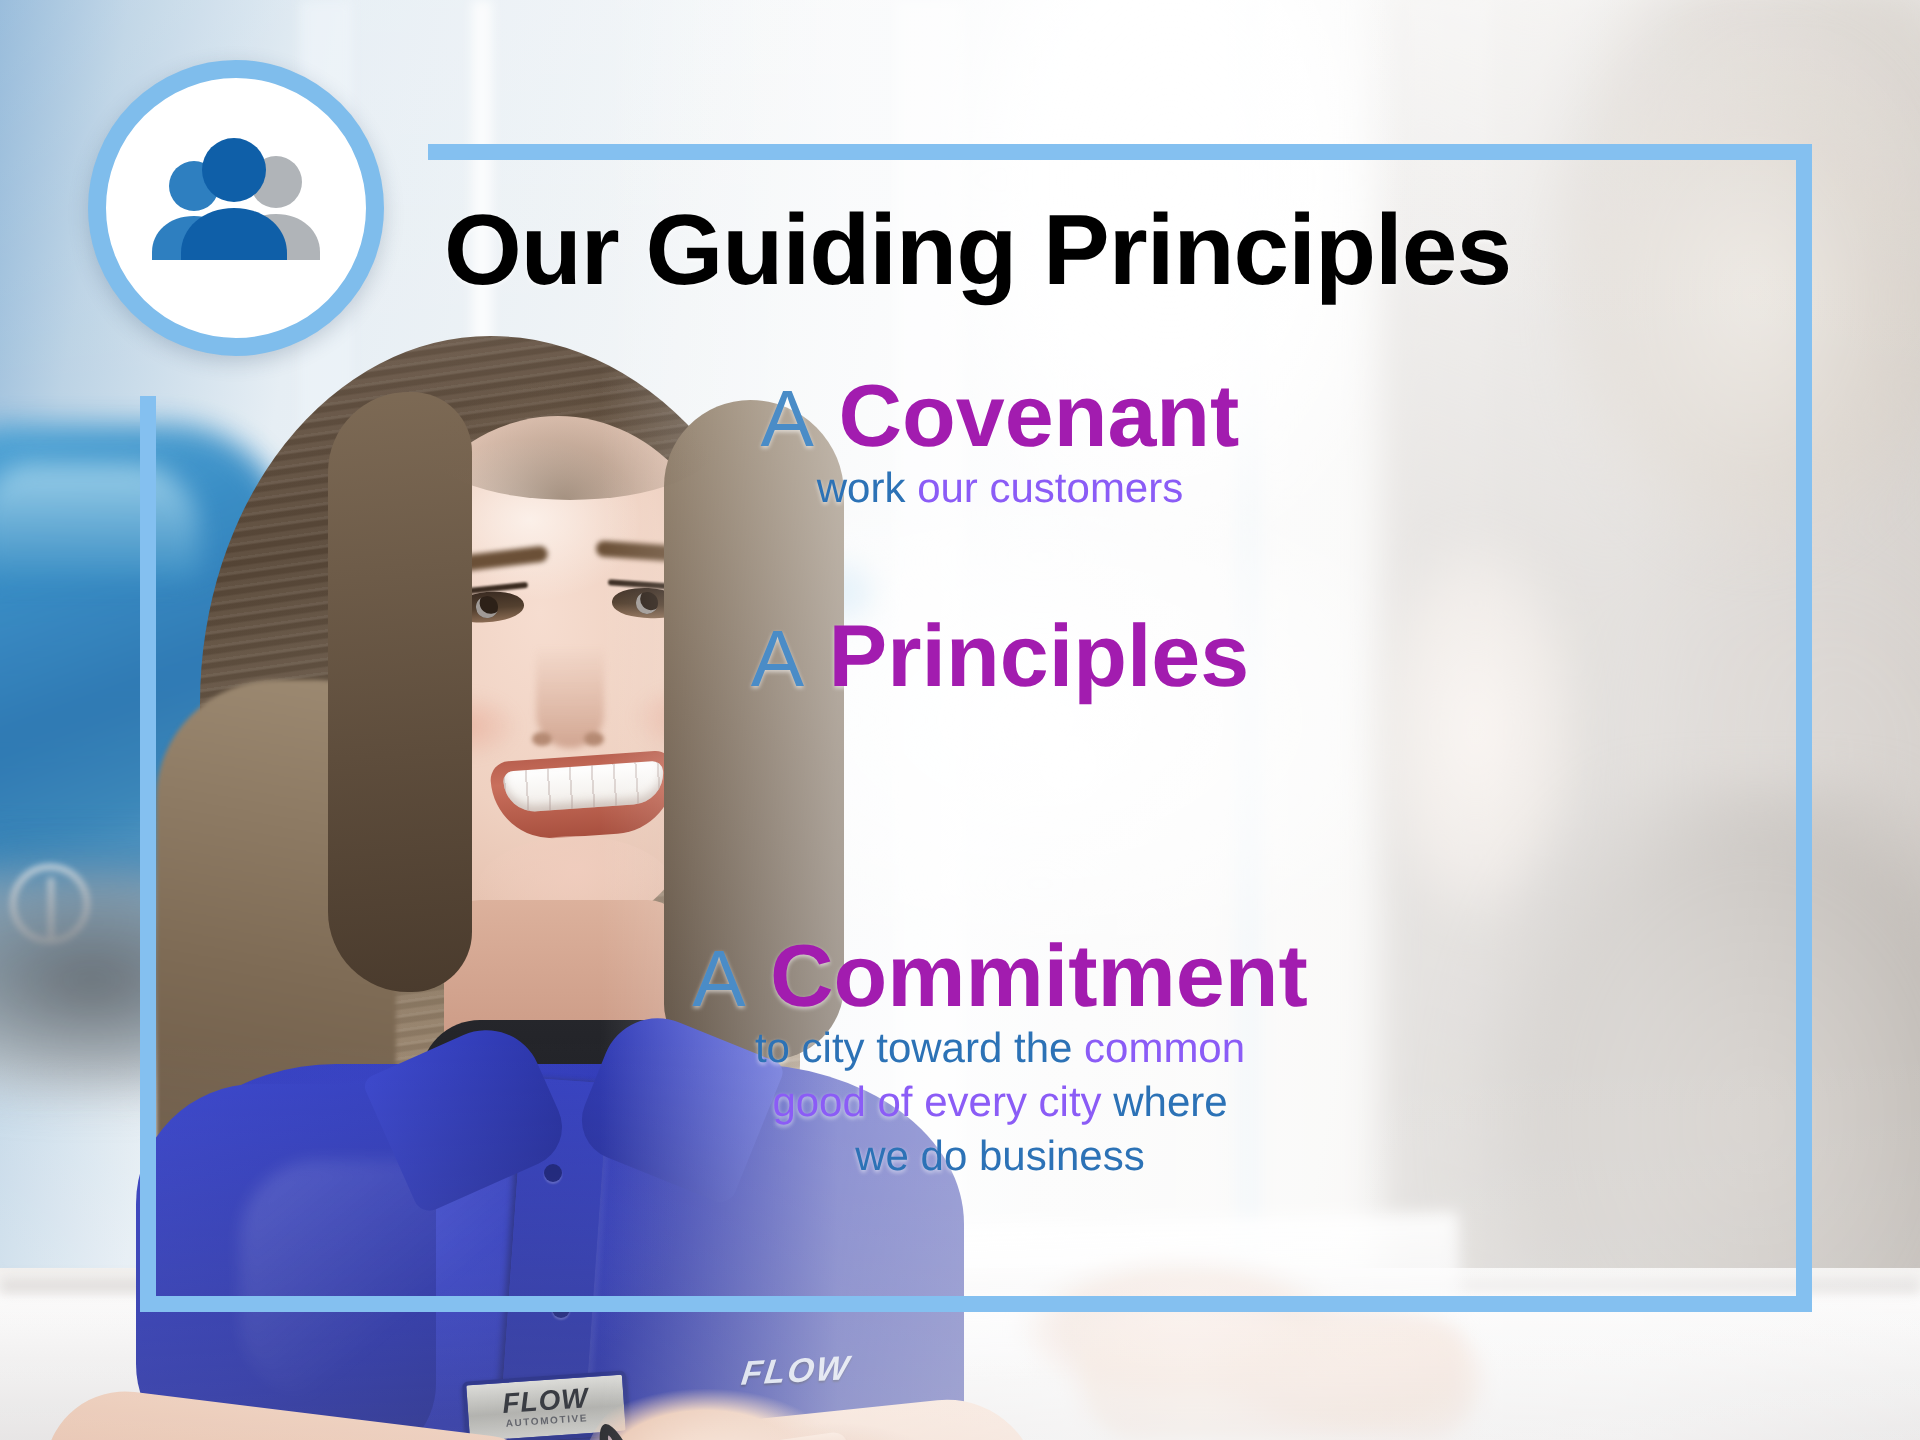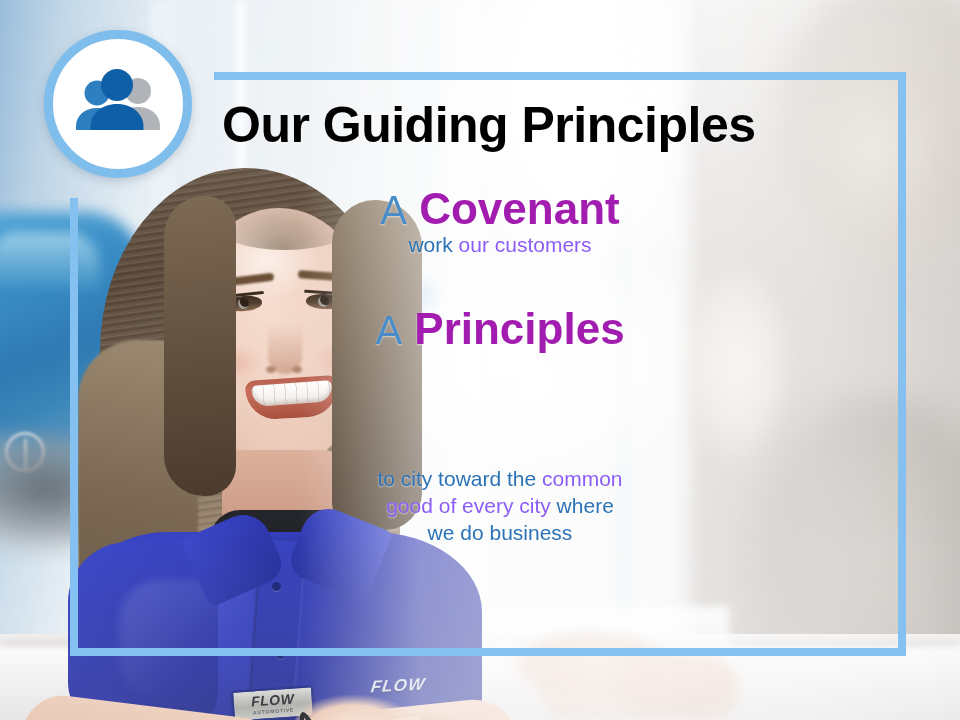--- a/index.html
+++ b/index.html
@@ -521,20 +521,24 @@
   <div class="principle p2">
     <div class="big ta-c">
       <span class="art">A</span>
       <span class="word">Principles</span>
     </div>
     <div class="sub ta-c">
     </div>
   </div>
 
   <div class="principle p3">
+    <div class="big ta-c">
+      <span class="art">A</span>
+      <span class="word">Commitment</span>
+    </div>
     <div class="sub ta-c">
       <div><span>to city toward the </span><b>common</b></div>
       <div><b>good of every city</b><span> where</span></div>
       <div>we do business</div>
     </div>
   </div>
 
 </div>
 
 </body></html>

